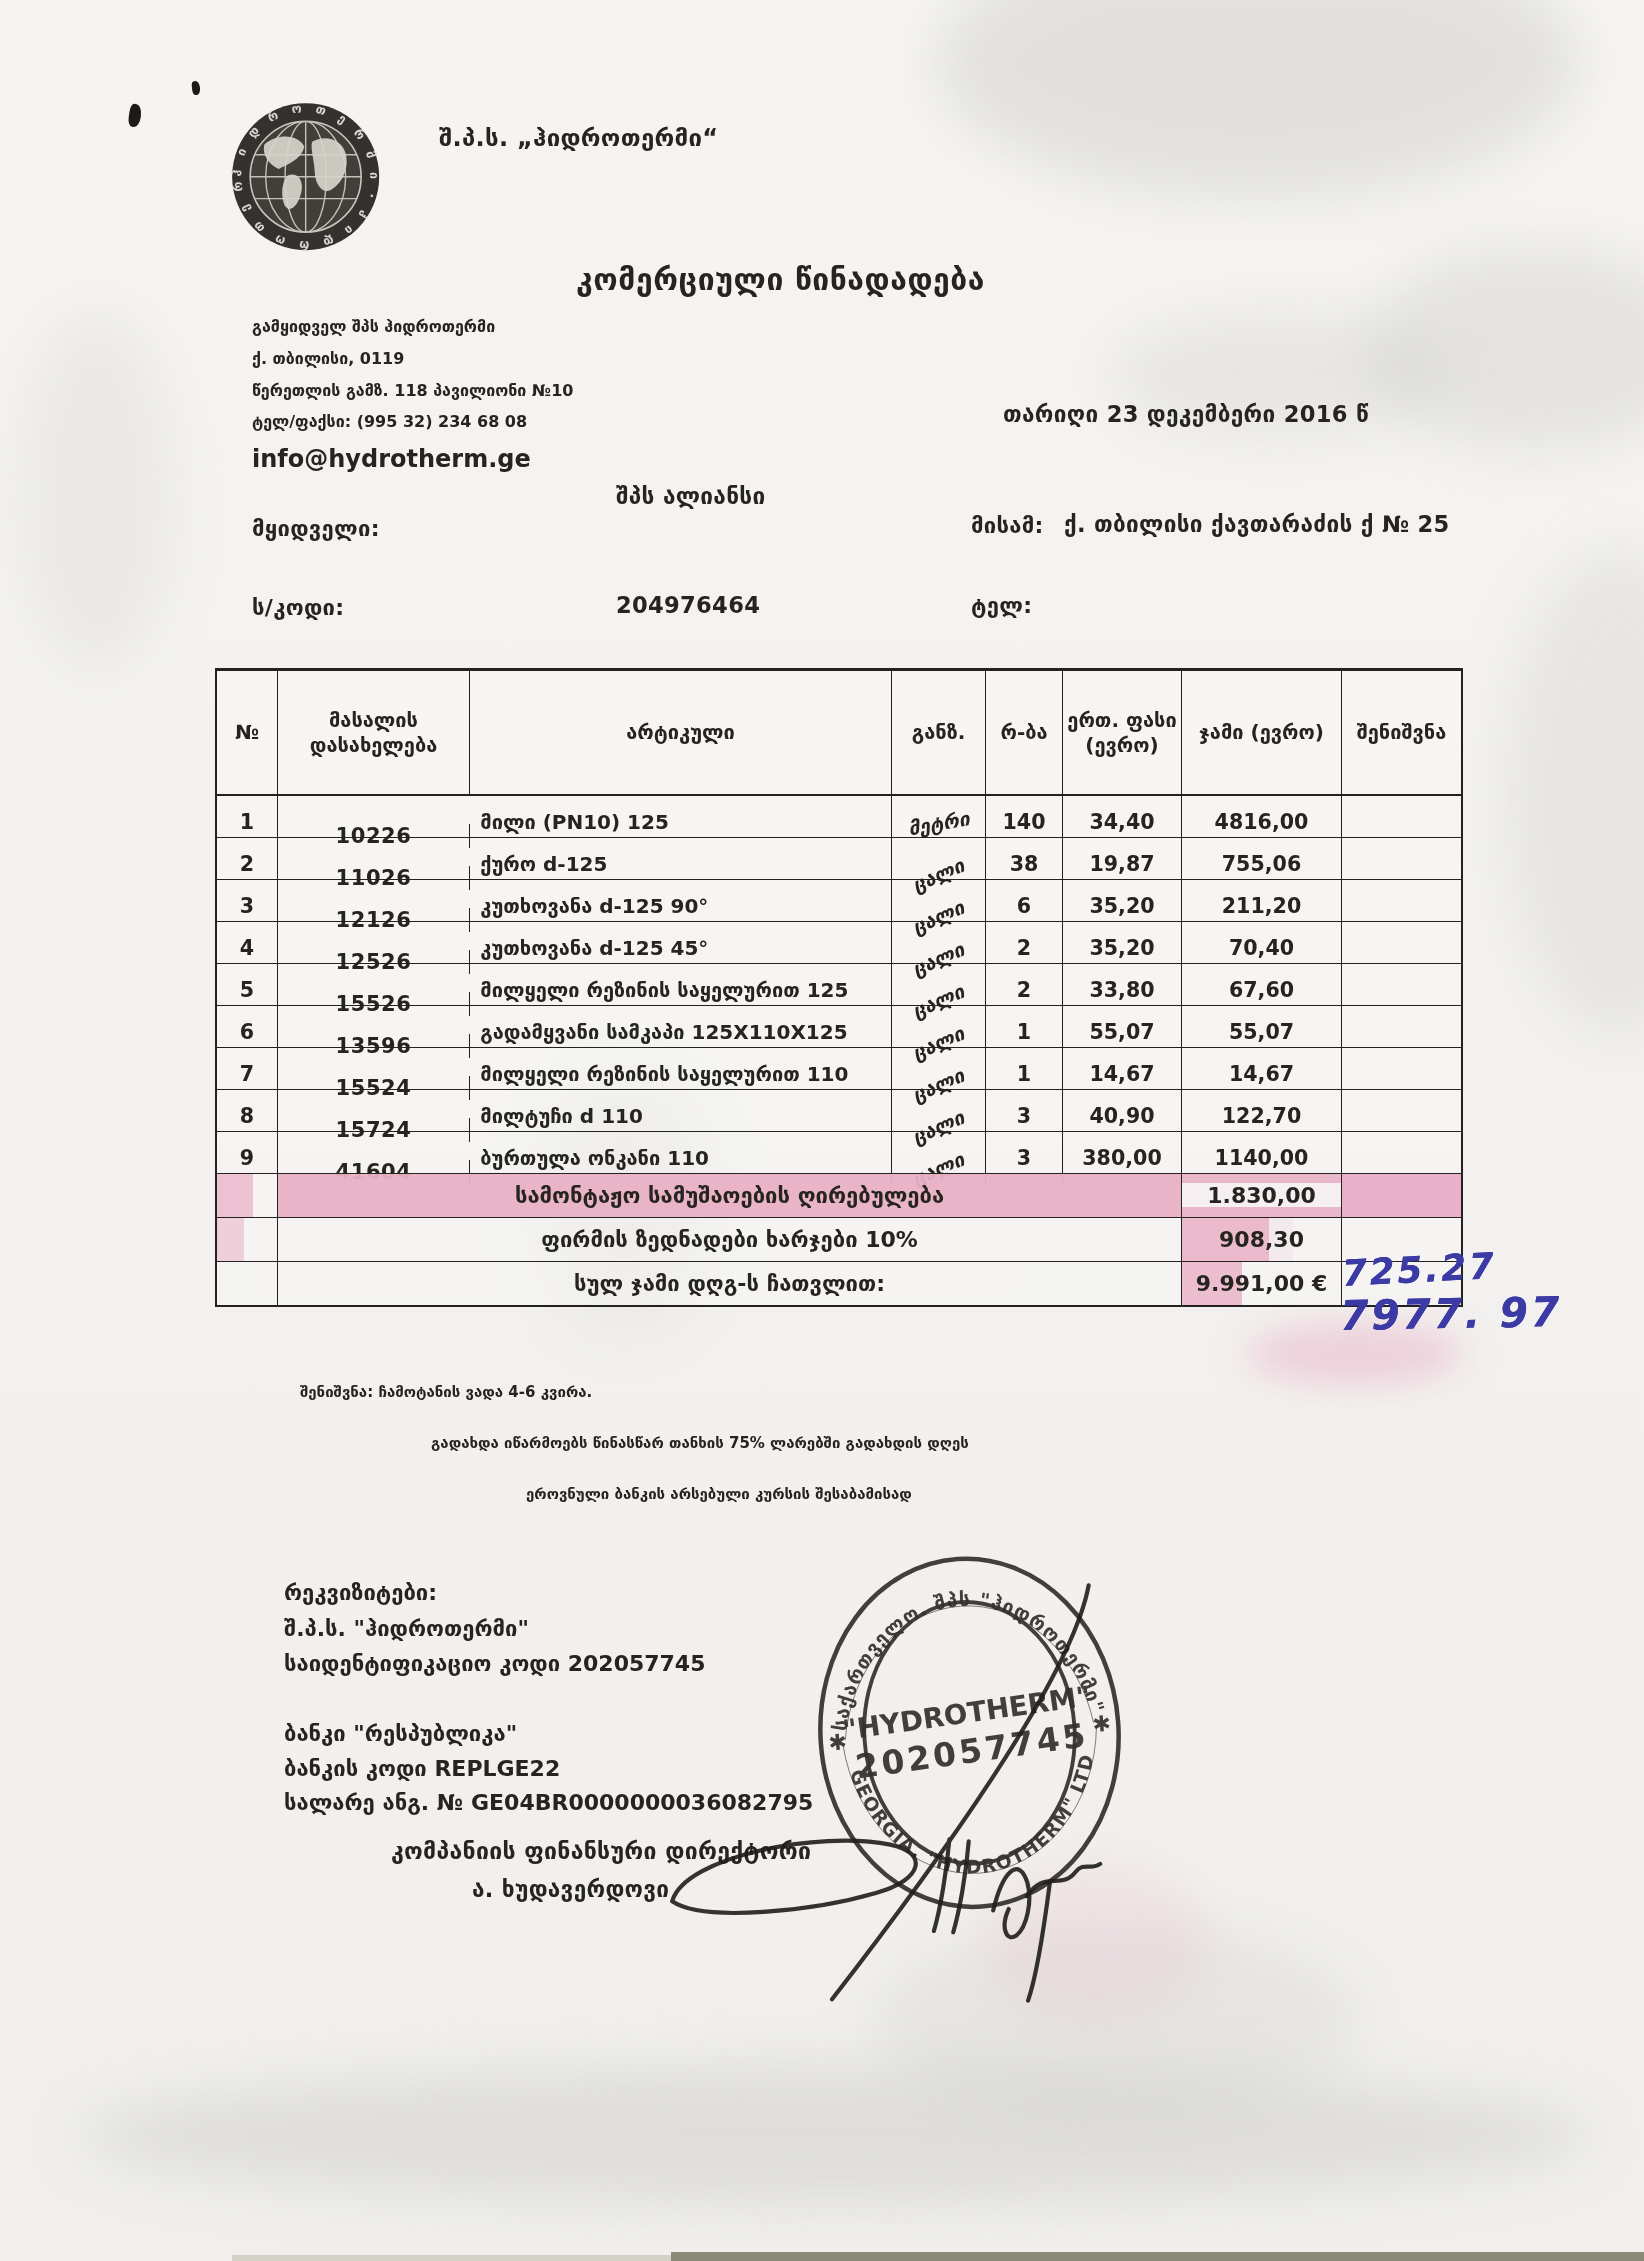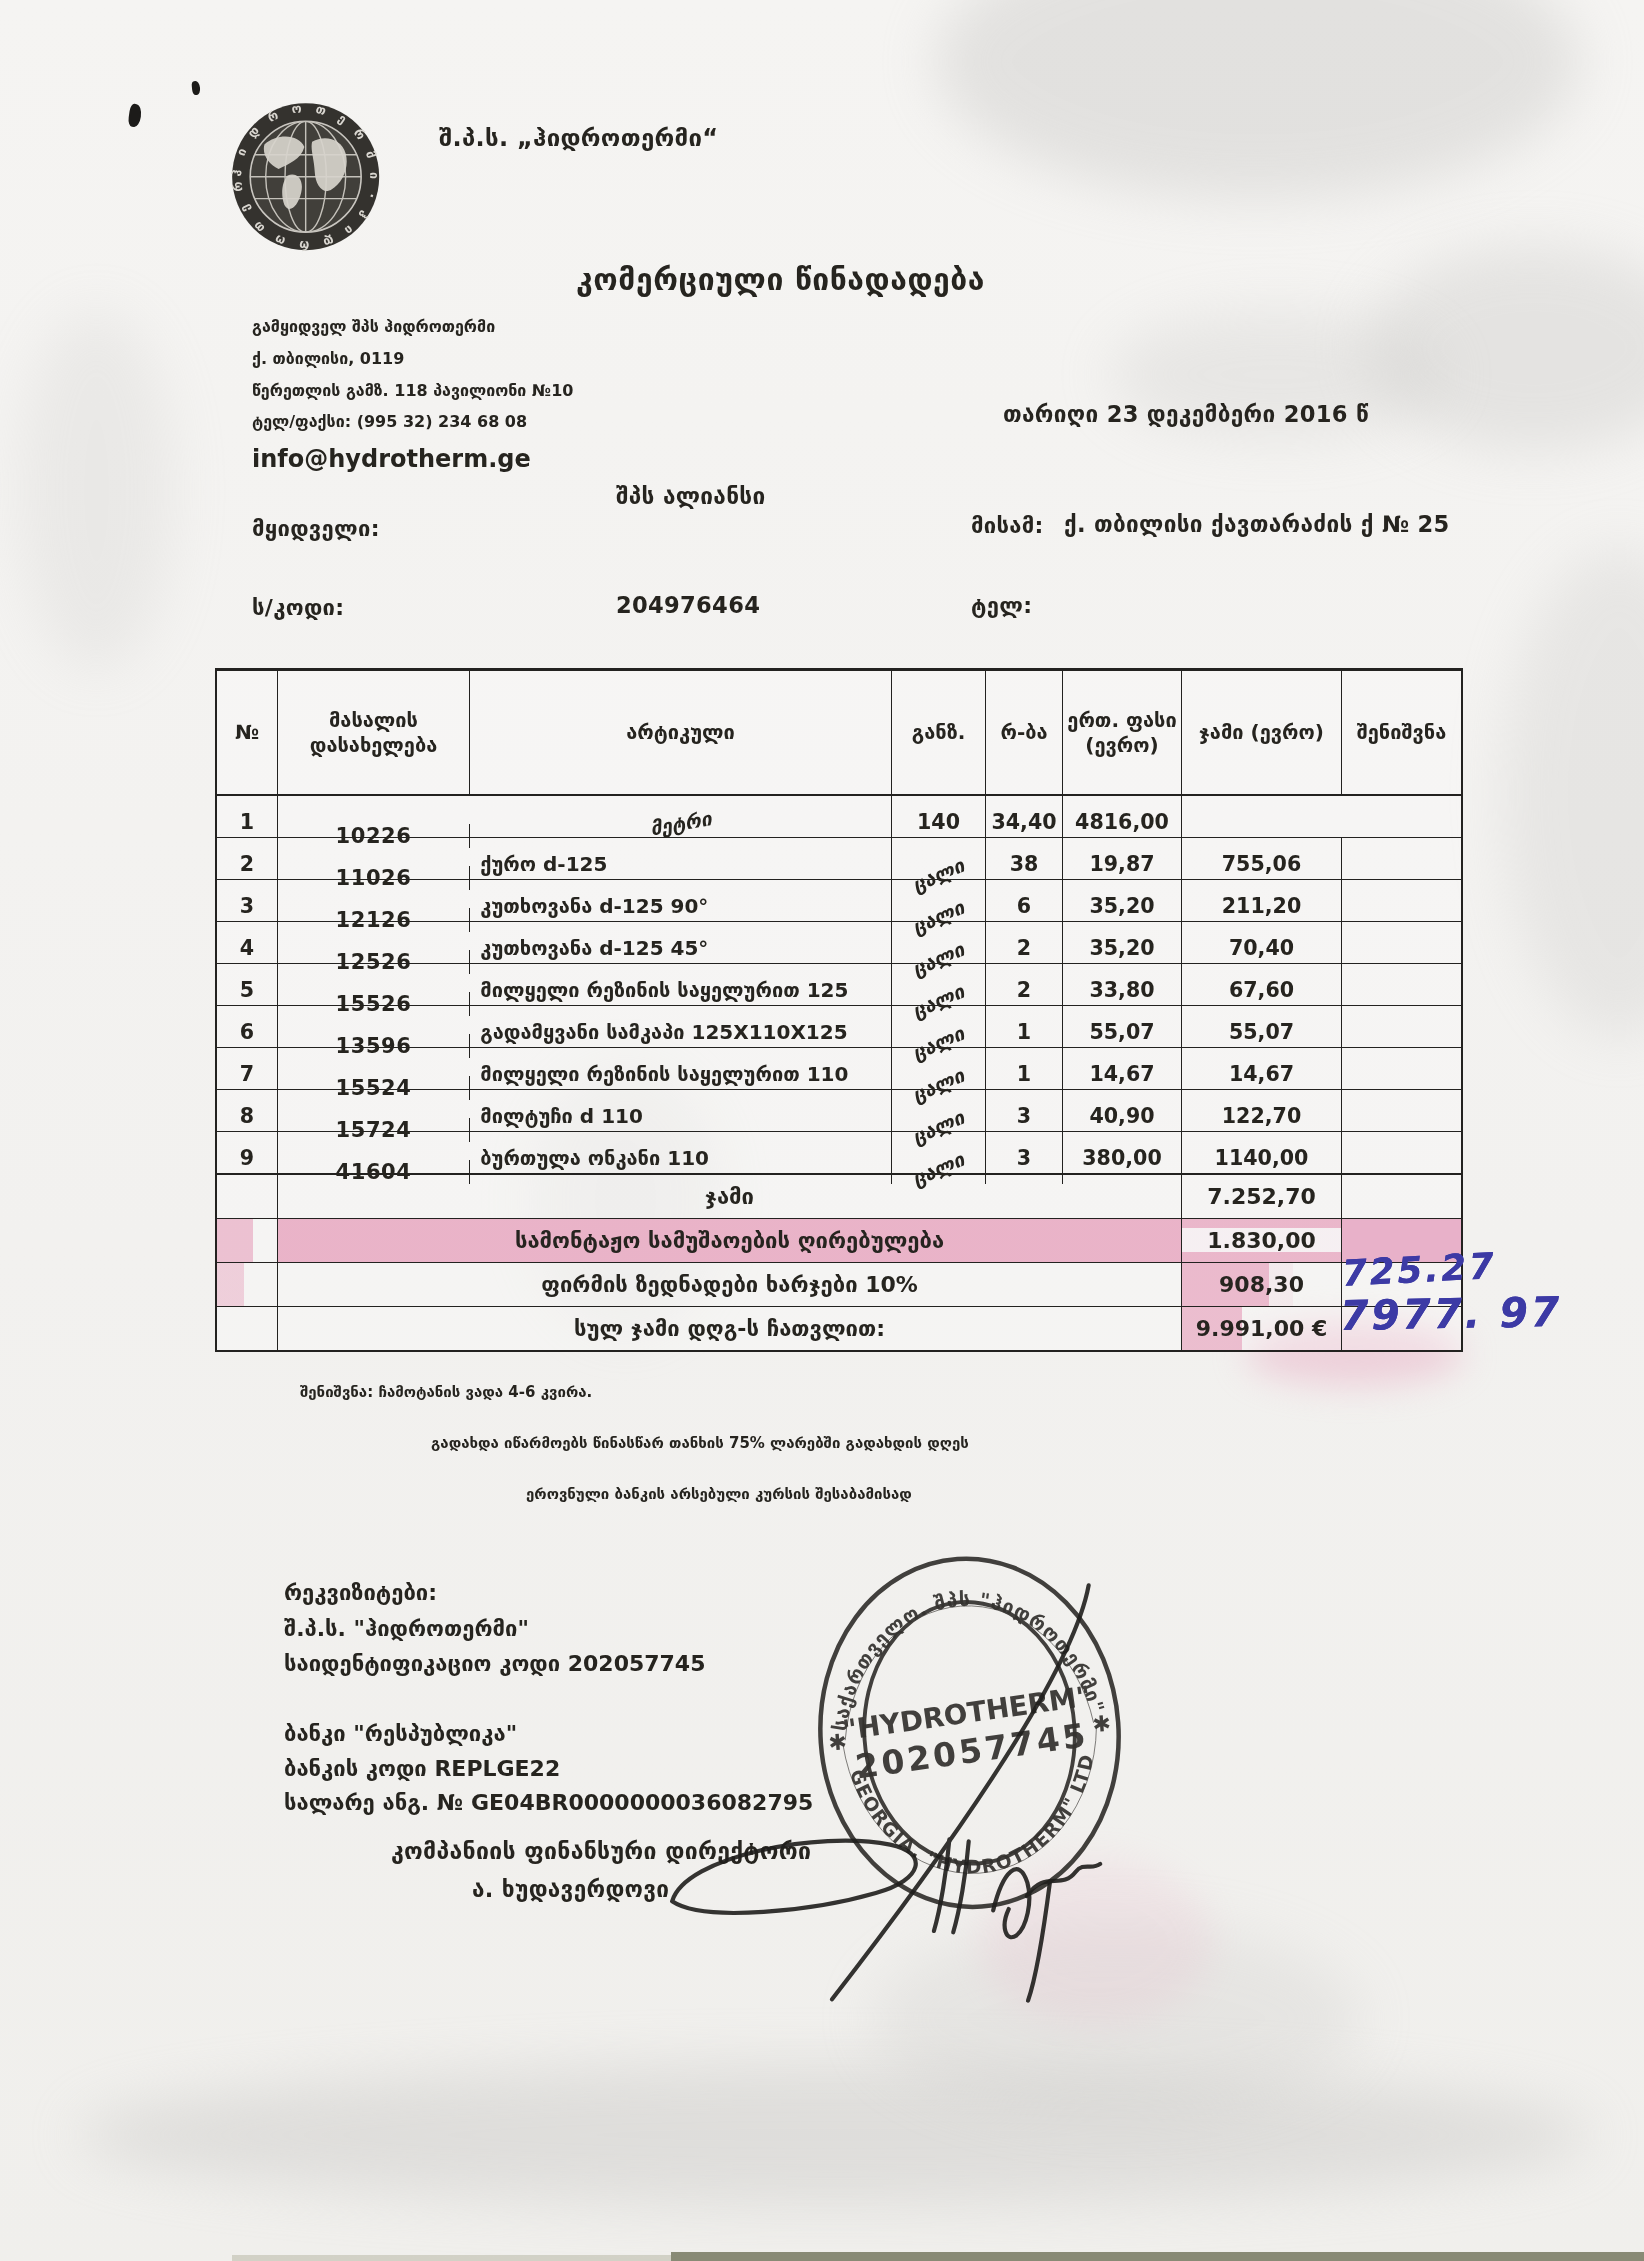--- a/index.html
+++ b/index.html
@@ -126,20 +126,21 @@
       <div class="c hc">განზ.</div>
       <div class="c hc">რ-ბა</div>
       <div class="c hc">ერთ. ფასი (ევრო)</div>
       <div class="c hc">ჯამი (ევრო)</div>
       <div class="c hc">შენიშვნა</div>
     </div>
 
     <div class="row">
       <div class="c">1</div>
       <div class="c c-art">10226</div>
+      <div class="c c-name">მილი  (PN10) 125</div>
       <div class="c">
           <span class="unit unit-straight">მეტრი</span>
         </div>
       <div class="c">140</div>
       <div class="c">34,40</div>
       <div class="c">4816,00</div>
       <div class="c"></div>
     </div>
     <div class="row">
       <div class="c">2</div>
@@ -231,26 +232,20 @@
       <div class="c c-name">ბურთულა ონკანი 110</div>
       <div class="c">
           <span class="unit">ცალი</span>
         </div>
       <div class="c">3</div>
       <div class="c">380,00</div>
       <div class="c">1140,00</div>
       <div class="c"></div>
     </div>
 
-    <div class="srow s1" style="border-top:1.9px solid #232220;">
-      <div class="c sc-no"></div>
-      <div class="c sc-label">ჯამი</div>
-      <div class="c sc-amount">7.252,70</div>
-      <div class="c sc-note"></div>
-    </div>
     <div class="srow s2">
       <div class="c sc-no"></div>
       <div class="c sc-label">სამონტაჟო სამუშაოების ღირებულება</div>
       <div class="c sc-amount">1.830,00</div>
       <div class="c sc-note"></div>
     </div>
     <div class="srow s3">
       <div class="c sc-no"></div>
       <div class="c sc-label">ფირმის ზედნადები ხარჯები 10%</div>
       <div class="c sc-amount">908,30</div>

